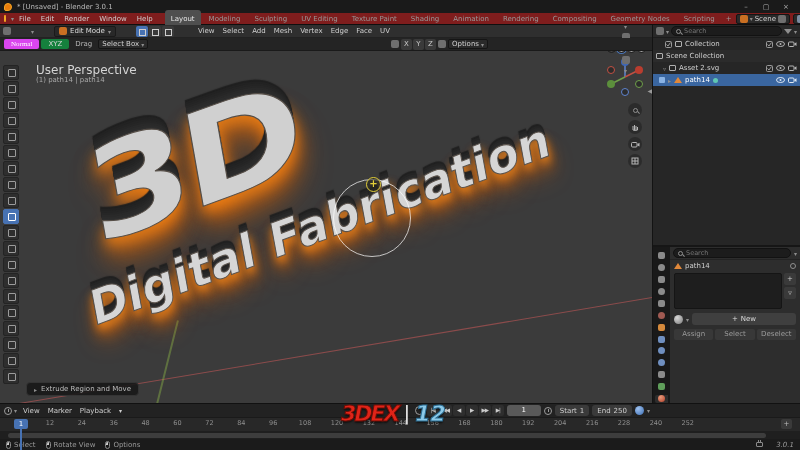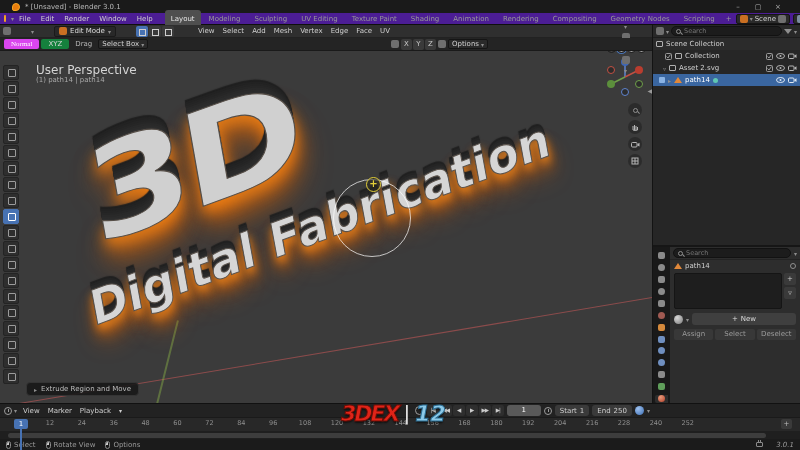--- a/index.html
+++ b/index.html
@@ -1,28 +1,28 @@
 <!DOCTYPE html>
 <html><head>
 <meta charset="utf-8">
 <style>
   * { margin:0; padding:0; box-sizing:border-box; font-family:"DejaVu Sans", sans-serif; }
   html,body { width:800px; height:450px; overflow:hidden; background:#1d1d1d; color:#c4c4c4; }
   .abs { position:absolute; }
   #stage { position:relative; width:800px; height:450px; font-size:7px; }
 
   
-  #titlebar { left:0; top:0; width:800px; height:13px; background:#1a1a1a; display:flex; align-items:center; padding:0 12px; }
+  #titlebar { left:0; top:0; width:800px; height:13px; background:#1a1a1a; display:flex; align-items:center; padding:0 4px; }
   .blender-dot { width:8px; height:8px; border-radius:50% 50% 50% 2px; background:#e87d0d; border:1px solid #f5a623; margin-right:5px; }
   #titlebar .title { font-size:7px; color:#b9b9b9; }
   .win-ctrls { margin-left:auto; display:flex; }
   .win-ctrls span { width:20px; text-align:center; font-size:7px; color:#b0b0b0; cursor:default; }
 
   
-  #topbar { left:0; top:13px; width:800px; height:12px; background:#4c1d95; border-bottom:1px solid #0f0f0f; display:flex; align-items:center; padding:0 4px; }
+  #topbar { left:0; top:13px; width:800px; height:12px; background:#7f1d1d; border-bottom:1px solid #0f0f0f; display:flex; align-items:center; padding:0 4px; }
   .menu-list { display:flex; }
   .menu-list span { padding:0 5px; color:#cfcfcf; }
   .ws-list { display:flex; margin-left:6px; }
   .ws-list span { padding:5px 6px; margin:0 1px; border-radius:3px; color:#989898; white-space:nowrap; }
   .ws-list span.active { background:#4f4f4f; color:#e8e8e8; }
   .ws-add { color:#9a9a9a; padding:0 4px; }
   .tb-right { margin-left:auto; display:flex; align-items:center; gap:3px; }
   .mini-ico { display:inline-block; width:8px; height:8px; background:#6f6f6f; border-radius:2px; }
   .mini-ico.orange { background:#c96f22; }
   .mini-ico.photo { background:#7a8ba0; }
@@ -376,24 +376,20 @@
       <div class="ol-header">
         <span class="mini-ico"></span>
         <span class="chev">▾</span>
         <span class="search">
           <span class="mag"></span>
           <input placeholder="Search" style="">
         </span>
         <span class="funnel"></span>
         <span class="chev">▾</span>
       </div>
-      <div class="ol-row shade">
-        <span class="box-ico"></span>
-        <span>Scene Collection</span>
-      </div>
       <div class="ol-row" style="padding-left:12px">
         <svg width="7" height="7">
             <rect x="0.5" y="0.5" width="6" height="6" rx="1" fill="none" stroke="#9a9a9a"></rect>
             <path d="M1.5 3.5 L3 5 L5.5 1.5" fill="none" stroke="#9a9a9a"></path>
           </svg>
         <span class="box-ico"></span>
         <span>Collection</span>
         <span class="ol-right">
           <svg width="7" height="7">
               <rect x="0.5" y="0.5" width="6" height="6" rx="1" fill="none" stroke="#9a9a9a"></rect>
@@ -401,20 +397,24 @@
             </svg>
           <svg width="9" height="6">
               <ellipse cx="4.5" cy="3" rx="4" ry="2.5" fill="none" stroke="#b5b5b5"></ellipse>
               <circle cx="4.5" cy="3" r="1" fill="#b5b5b5"></circle>
             </svg>
           <svg width="9" height="6">
               <rect x="0.5" y="1" width="5.5" height="4.5" rx="1" fill="none" stroke="#b5b5b5"></rect>
               <path d="M6.5 2.5 L8.5 1.3 V5 L6.5 3.8 Z" fill="#b5b5b5"></path>
             </svg>
         </span>
+      </div>
+      <div class="ol-row shade">
+        <span class="box-ico"></span>
+        <span>Scene Collection</span>
       </div>
       <div class="ol-row" style="padding-left:10px">
         <span class="chev">▿</span>
         <span class="box-ico"></span>
         <span>Asset 2.svg</span>
         <span class="ol-right">
           <svg width="7" height="7">
               <rect x="0.5" y="0.5" width="6" height="6" rx="1" fill="none" stroke="#9a9a9a"></rect>
               <path d="M1.5 3.5 L3 5 L5.5 1.5" fill="none" stroke="#9a9a9a"></path>
             </svg>

